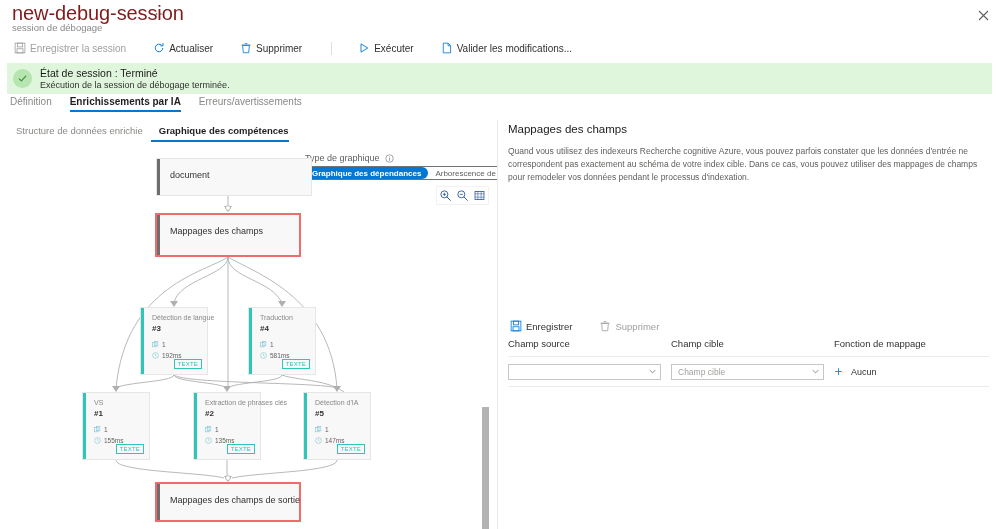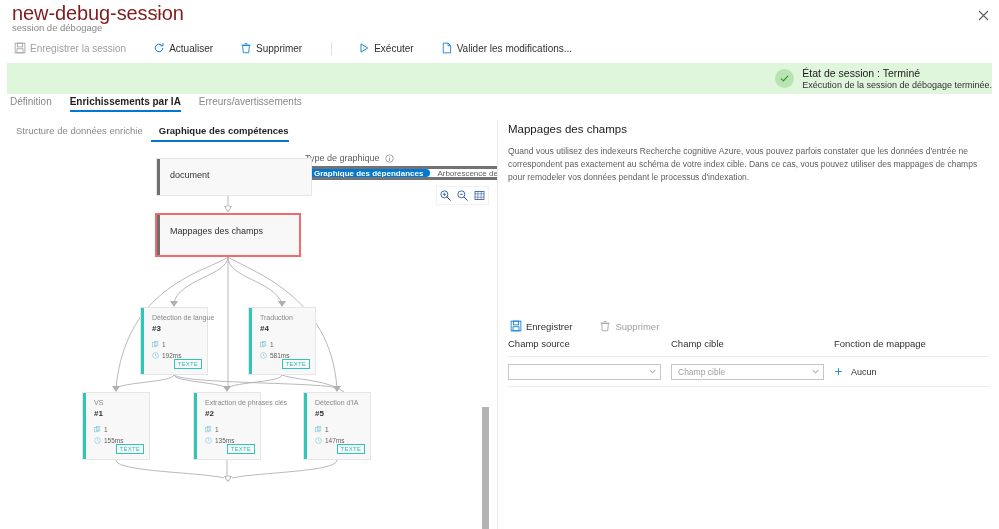--- a/index.html
+++ b/index.html
@@ -50,21 +50,21 @@
   }
   .cmd.disabled { color: #a19f9d; cursor: default; }
   .cmd-ico { width: 12px; height: 12px; display: block; flex: 0 0 12px; }
   .cmd-sep {
     width: 1px; height: 13px; background: #e1dfdd; margin: 0 6px;
   }
 
   
   .banner {
     position: absolute; left: 7px; top: 63px; width: 985px; height: 31px;
-    background: #dff6dd; display: flex; align-items: center; padding-left: 6px; justify-content: flex-end;
+    background: #dff6dd; display: flex; align-items: center; padding-left: 6px;
   }
   .banner-ico {
     width: 19px; height: 19px; border-radius: 50%;
     background: #b6e5b0; display: flex; align-items: center; justify-content: center;
     flex: 0 0 19px; margin-right: 8px;
   }
   .banner-txt { display: flex; flex-direction: column; gap: 1px; }
   .banner-t1 { font-size: 10.5px; color: #1b1a19; }
   .banner-t2 { font-size: 9px; color: #323130; }
 
@@ -111,21 +111,21 @@
   }
 
   
   .gtype-label {
     position: absolute; left: 305px; top: 33px;
     font-size: 9px; color: #605e5c; display: flex; align-items: center; gap: 5px;
   }
   .info-ico { width: 9px; height: 9px; display: block; }
   .pill {
     position: absolute; left: 304px; top: 166px;
-    height: 14px; border: 3px solid #737373; border-radius: 8px;
+    height: 14px; border: 1px solid #737373; border-radius: 8px;
     display: flex; align-items: stretch; background: #fff; overflow: hidden;
   }
   .pill-seg {
     font-size: 8px; display: flex; align-items: center; padding: 0 7px;
     color: #605e5c; cursor: pointer; white-space: nowrap;
   }
   .pill-seg.on {
     background: #0078d4; color: #ffffff; border-radius: 8px; font-weight: bold;
   }
 
@@ -494,20 +494,24 @@
       <div class="nrow r2">
         <svg width="7" height="7" viewBox="0 0 12 12">
           <circle cx="6" cy="6" r="5" fill="none" stroke="#7fc4d8" stroke-width="1"></circle>
           <path d="M6 3 V6 L8 7.4" fill="none" stroke="#7fc4d8" stroke-width="1"></path>
         </svg>
         <span>147ms</span>
       </div>
       <div class="badge">TEXTE</div>
     </div>
 
+    <div class="gnode grey big sel" style="left:155px; top:362px; width:146px; height:40px;">
+      <div class="bar"></div>
+      <div class="ntitle">Mappages des champs de sortie</div>
+    </div>
 
     <div class="vscroll">
       <div class="vthumb"></div>
     </div>
   </div>
 
   <div class="right-pane">
     <div class="rp-title">Mappages des champs</div>
     <div class="rp-desc">Quand vous utilisez des indexeurs Recherche cognitive Azure, vous pouvez parfois constater que les données d'entrée ne correspondent pas exactement au schéma de votre index cible. Dans ce cas, vous pouvez utiliser des mappages de champs pour remodeler vos données pendant le processus d'indexation.</div>
 

